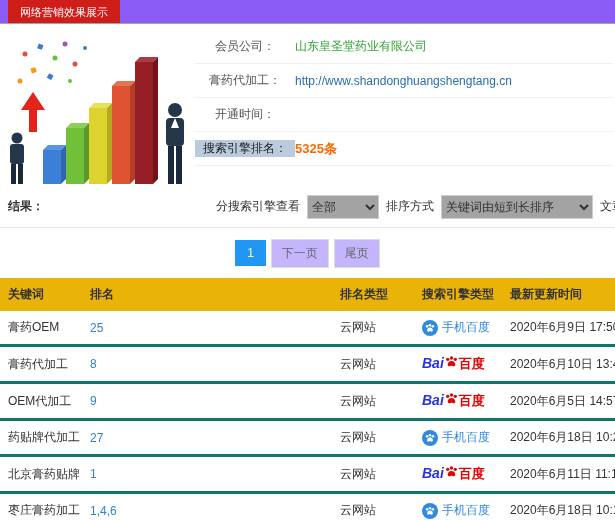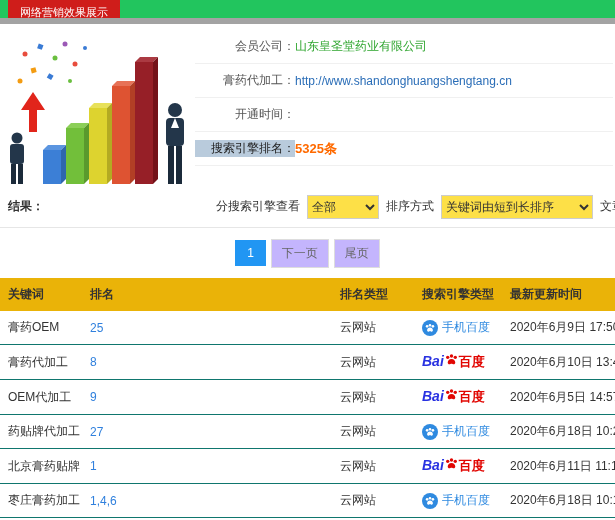--- a/index.html
+++ b/index.html
@@ -1,53 +1,53 @@
 <!DOCTYPE html>
 <html style="--tab_red: #cf1d1a; --link_blue: #2a6db7; --green: #2ea52e; --orange: #ff6a00; --rank_blue: #3080dd; --pagination_blue: #2196f3; --baidu_blue: #2932e1; --baidu_red: #e10602; --mobile_blue: #2f8ae0;"><head>
 <meta charset="utf-8">
 <style>
   *{box-sizing:border-box;margin:0;padding:0}
   html,body{width:615px;height:520px;overflow:hidden;background:#fff;
     font-family:"Liberation Sans","DejaVu Sans",sans-serif;font-size:12px;color:#333}
 
   
-  .topbar{height:24px;background:#22c55e;border-bottom:6px solid #a3a3a3;display:flex;align-items:stretch}
+  .topbar{height:24px;background:#8b5cf6;border-bottom:1px solid #a3a3a3;display:flex;align-items:stretch}
   .tab-active{background:var(--tab_red);color:#fff;font-size:11px;padding:5px 12px 0 12px;margin-left:8px;line-height:14px}
 
   
   .info-section{display:flex;padding-top:6px}
   .illustration{width:195px;display:flex;justify-content:center;padding-top:6px}
   .info-fields{flex:1;padding-right:2px}
   .info-row{display:flex;align-items:center;height:34px;border-bottom:1px solid #f0f0f0}
-  .info-label{width:100px;text-align:right;color:#555;white-space:nowrap}
+  .info-label{width:100px;text-align:center;color:#555;white-space:nowrap}
   .info-label.hl{background:#b9cbdc;color:#222}
   .info-value{white-space:nowrap}
   .v-green{color:var(--green)}
   .v-link{color:var(--link_blue);cursor:pointer}
   .v-plain{color:#333}
   .v-orange{color:var(--orange);font-weight:bold;font-size:13px}
 
   
   .filter-bar{display:flex;align-items:center;height:42px;border-bottom:1px solid #e6e6e6;
     padding-left:8px;white-space:nowrap;overflow:hidden}
   .result-label{font-weight:bold}
   .filter-controls{display:flex;align-items:center;gap:7px;margin-left:172px}
   .f-label{font-weight:normal}
-  select{height:24px;font-size:12px;border:1px solid #ccc;background:#fde047;color:#333}
+  select{height:24px;font-size:12px;border:1px solid #ccc;background:#a3a3a3;color:#333}
   .sel-engine{width:72px}.sel-sort{width:152px}
 
   
   .pagination{display:flex;justify-content:center;align-items:center;gap:5px;height:50px}
   .page-current{background:var(--pagination_blue);border:1px solid var(--pagination_blue);color:#fff;padding:5px 11px}
   .page-btn{border:1px solid #ddd;color:#666;padding:5px 10px;cursor:pointer;background:#c4b5fd}
 
   
   table{width:615px;border-collapse:collapse;table-layout:fixed}
   thead th{background:#eab308;text-align:left;font-weight:bold;padding:8px;font-size:12px;color:#333;white-space:nowrap}
-  tbody td{padding:8px 4px 8px 8px;border-bottom:1px solid #0f766e;font-size:12px;color:#333;white-space:nowrap;overflow:hidden}
+  tbody td{padding:8px 4px 8px 8px;border-bottom:3px solid #0f766e;font-size:12px;color:#333;white-space:nowrap;overflow:hidden}
   td.rank-cell{color:var(--rank_blue)}
   .baidu-logo{display:inline-flex;align-items:flex-start;gap:1px}
   .bai{color:var(--baidu_blue);font-weight:bold;font-style:italic;font-size:14px}
   .du{color:var(--baidu_red);font-weight:bold;font-size:13px}
   .m-badge{display:inline-flex;width:16px;height:16px;border-radius:50%;background:var(--mobile_blue);
     align-items:center;justify-content:center;margin-right:4px}
   .m-wrap{display:inline-flex;align-items:center}
   .m-text{color:var(--mobile_blue)}
 </style>
 </head>

